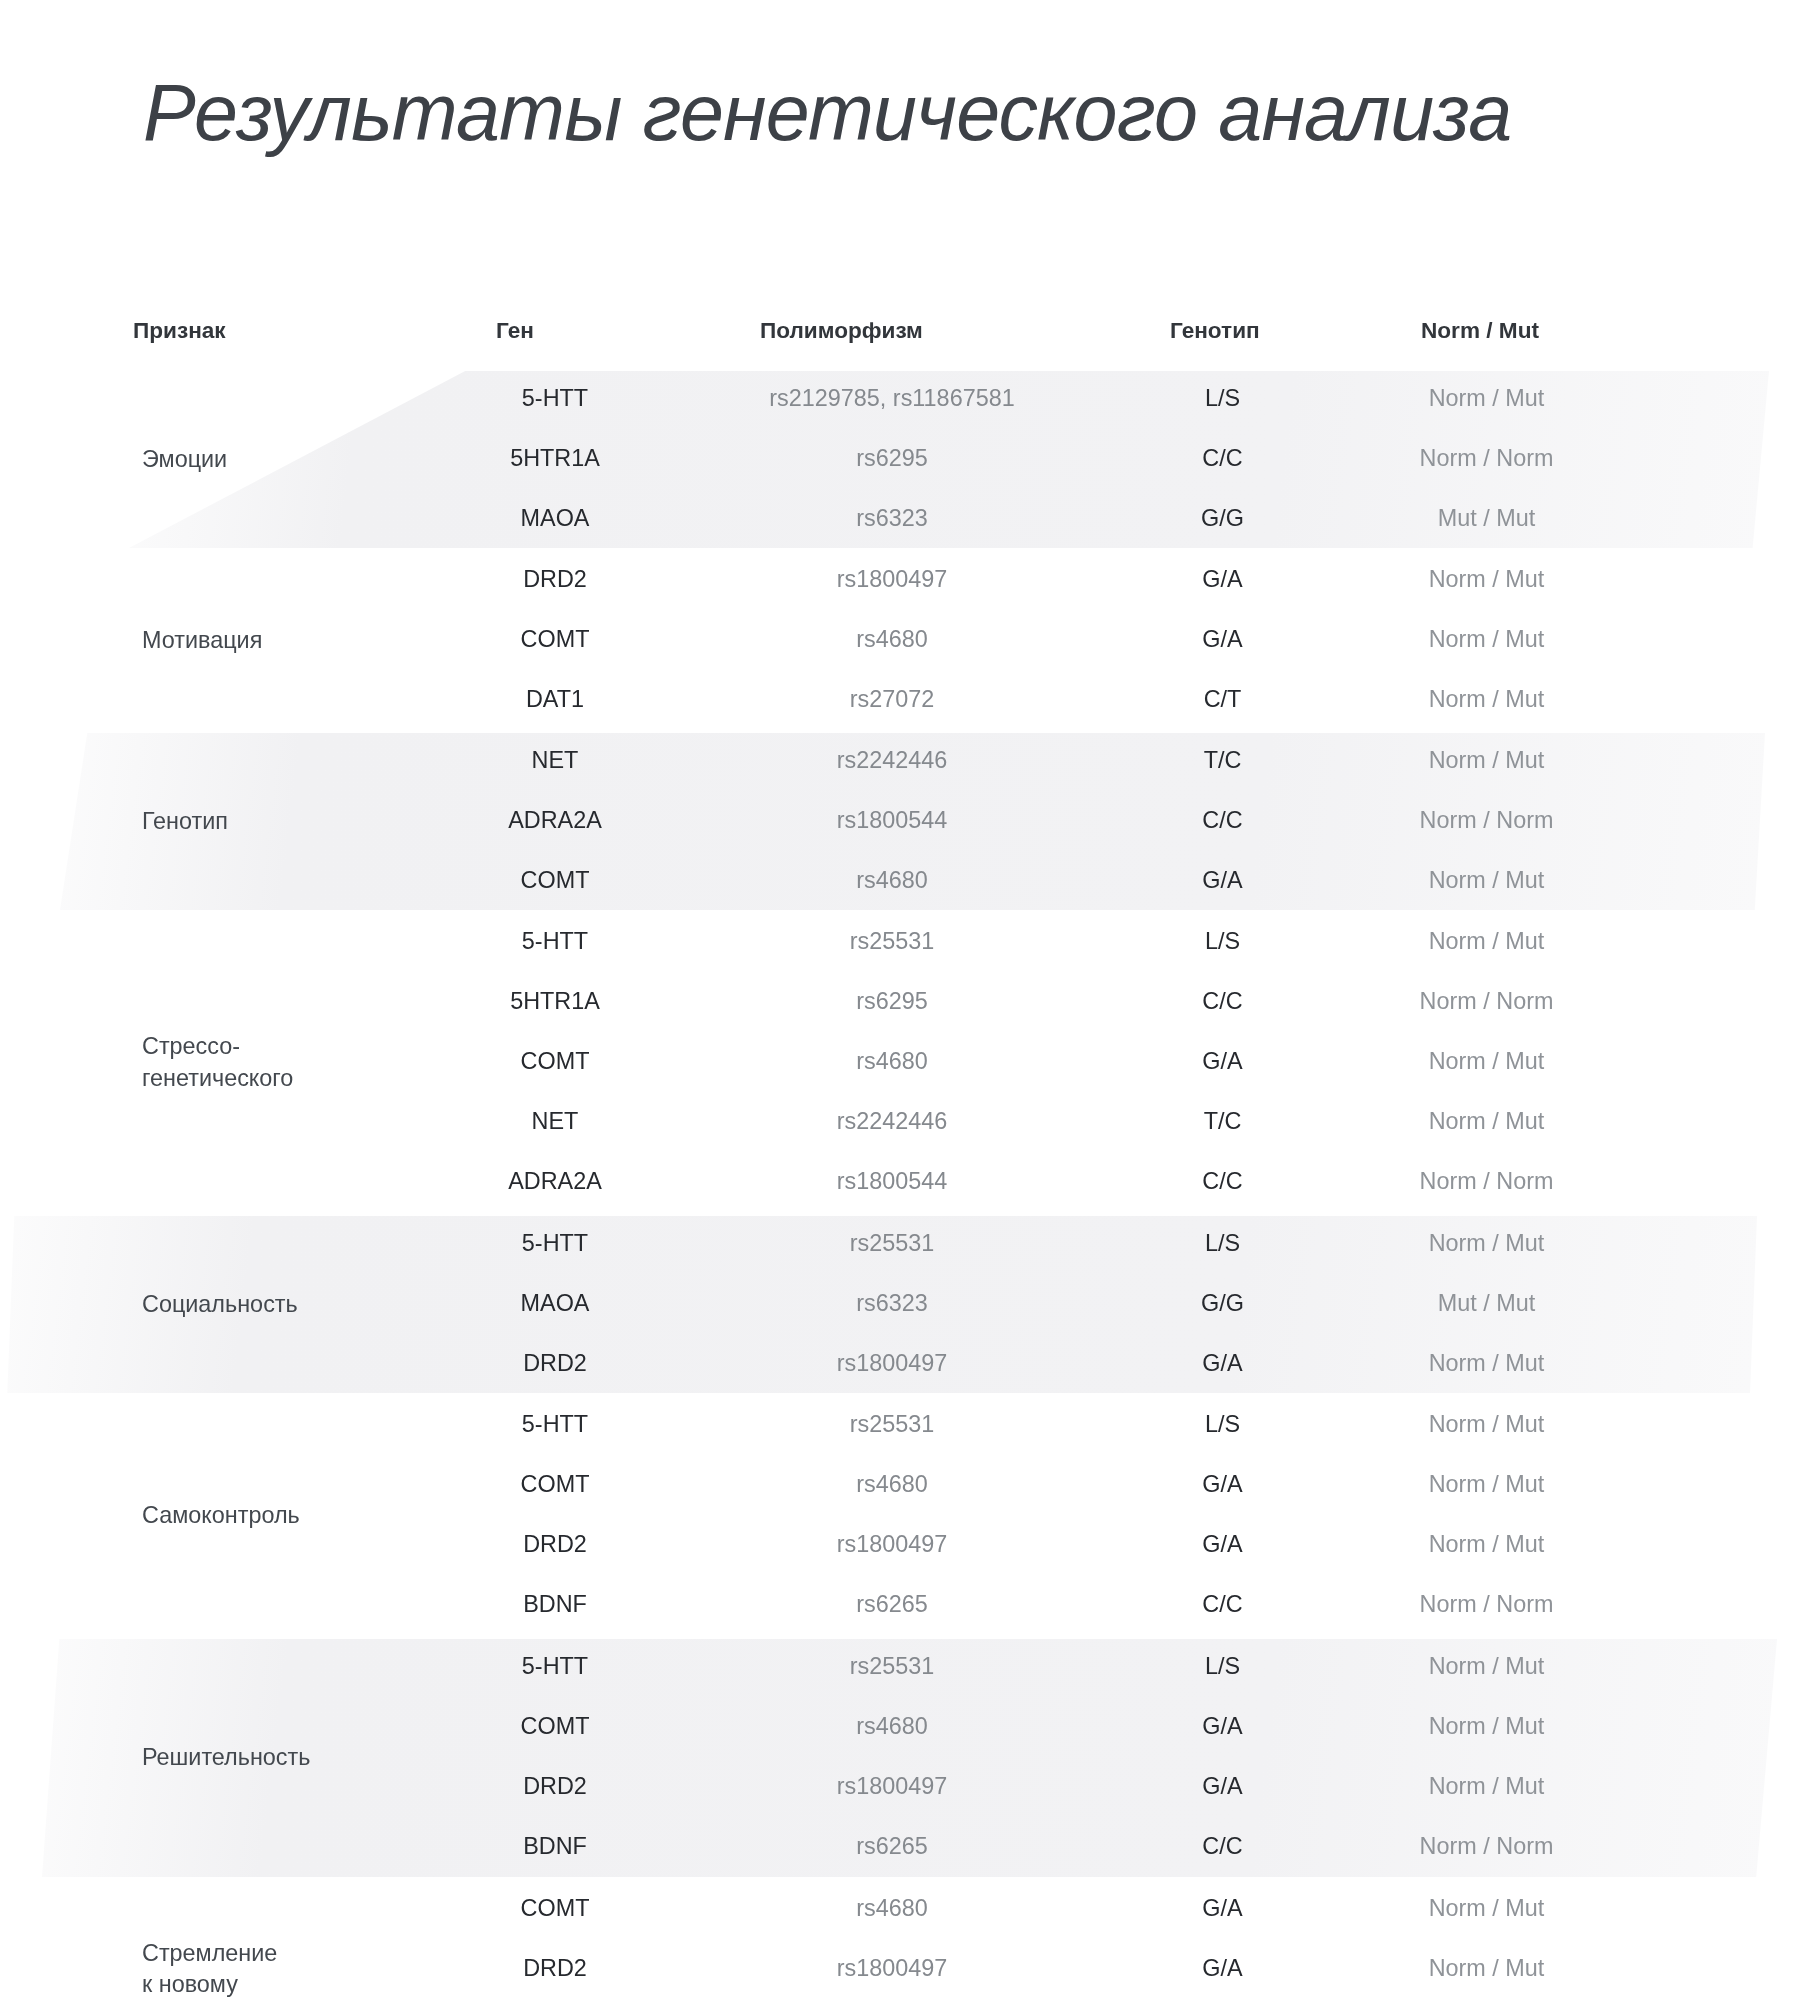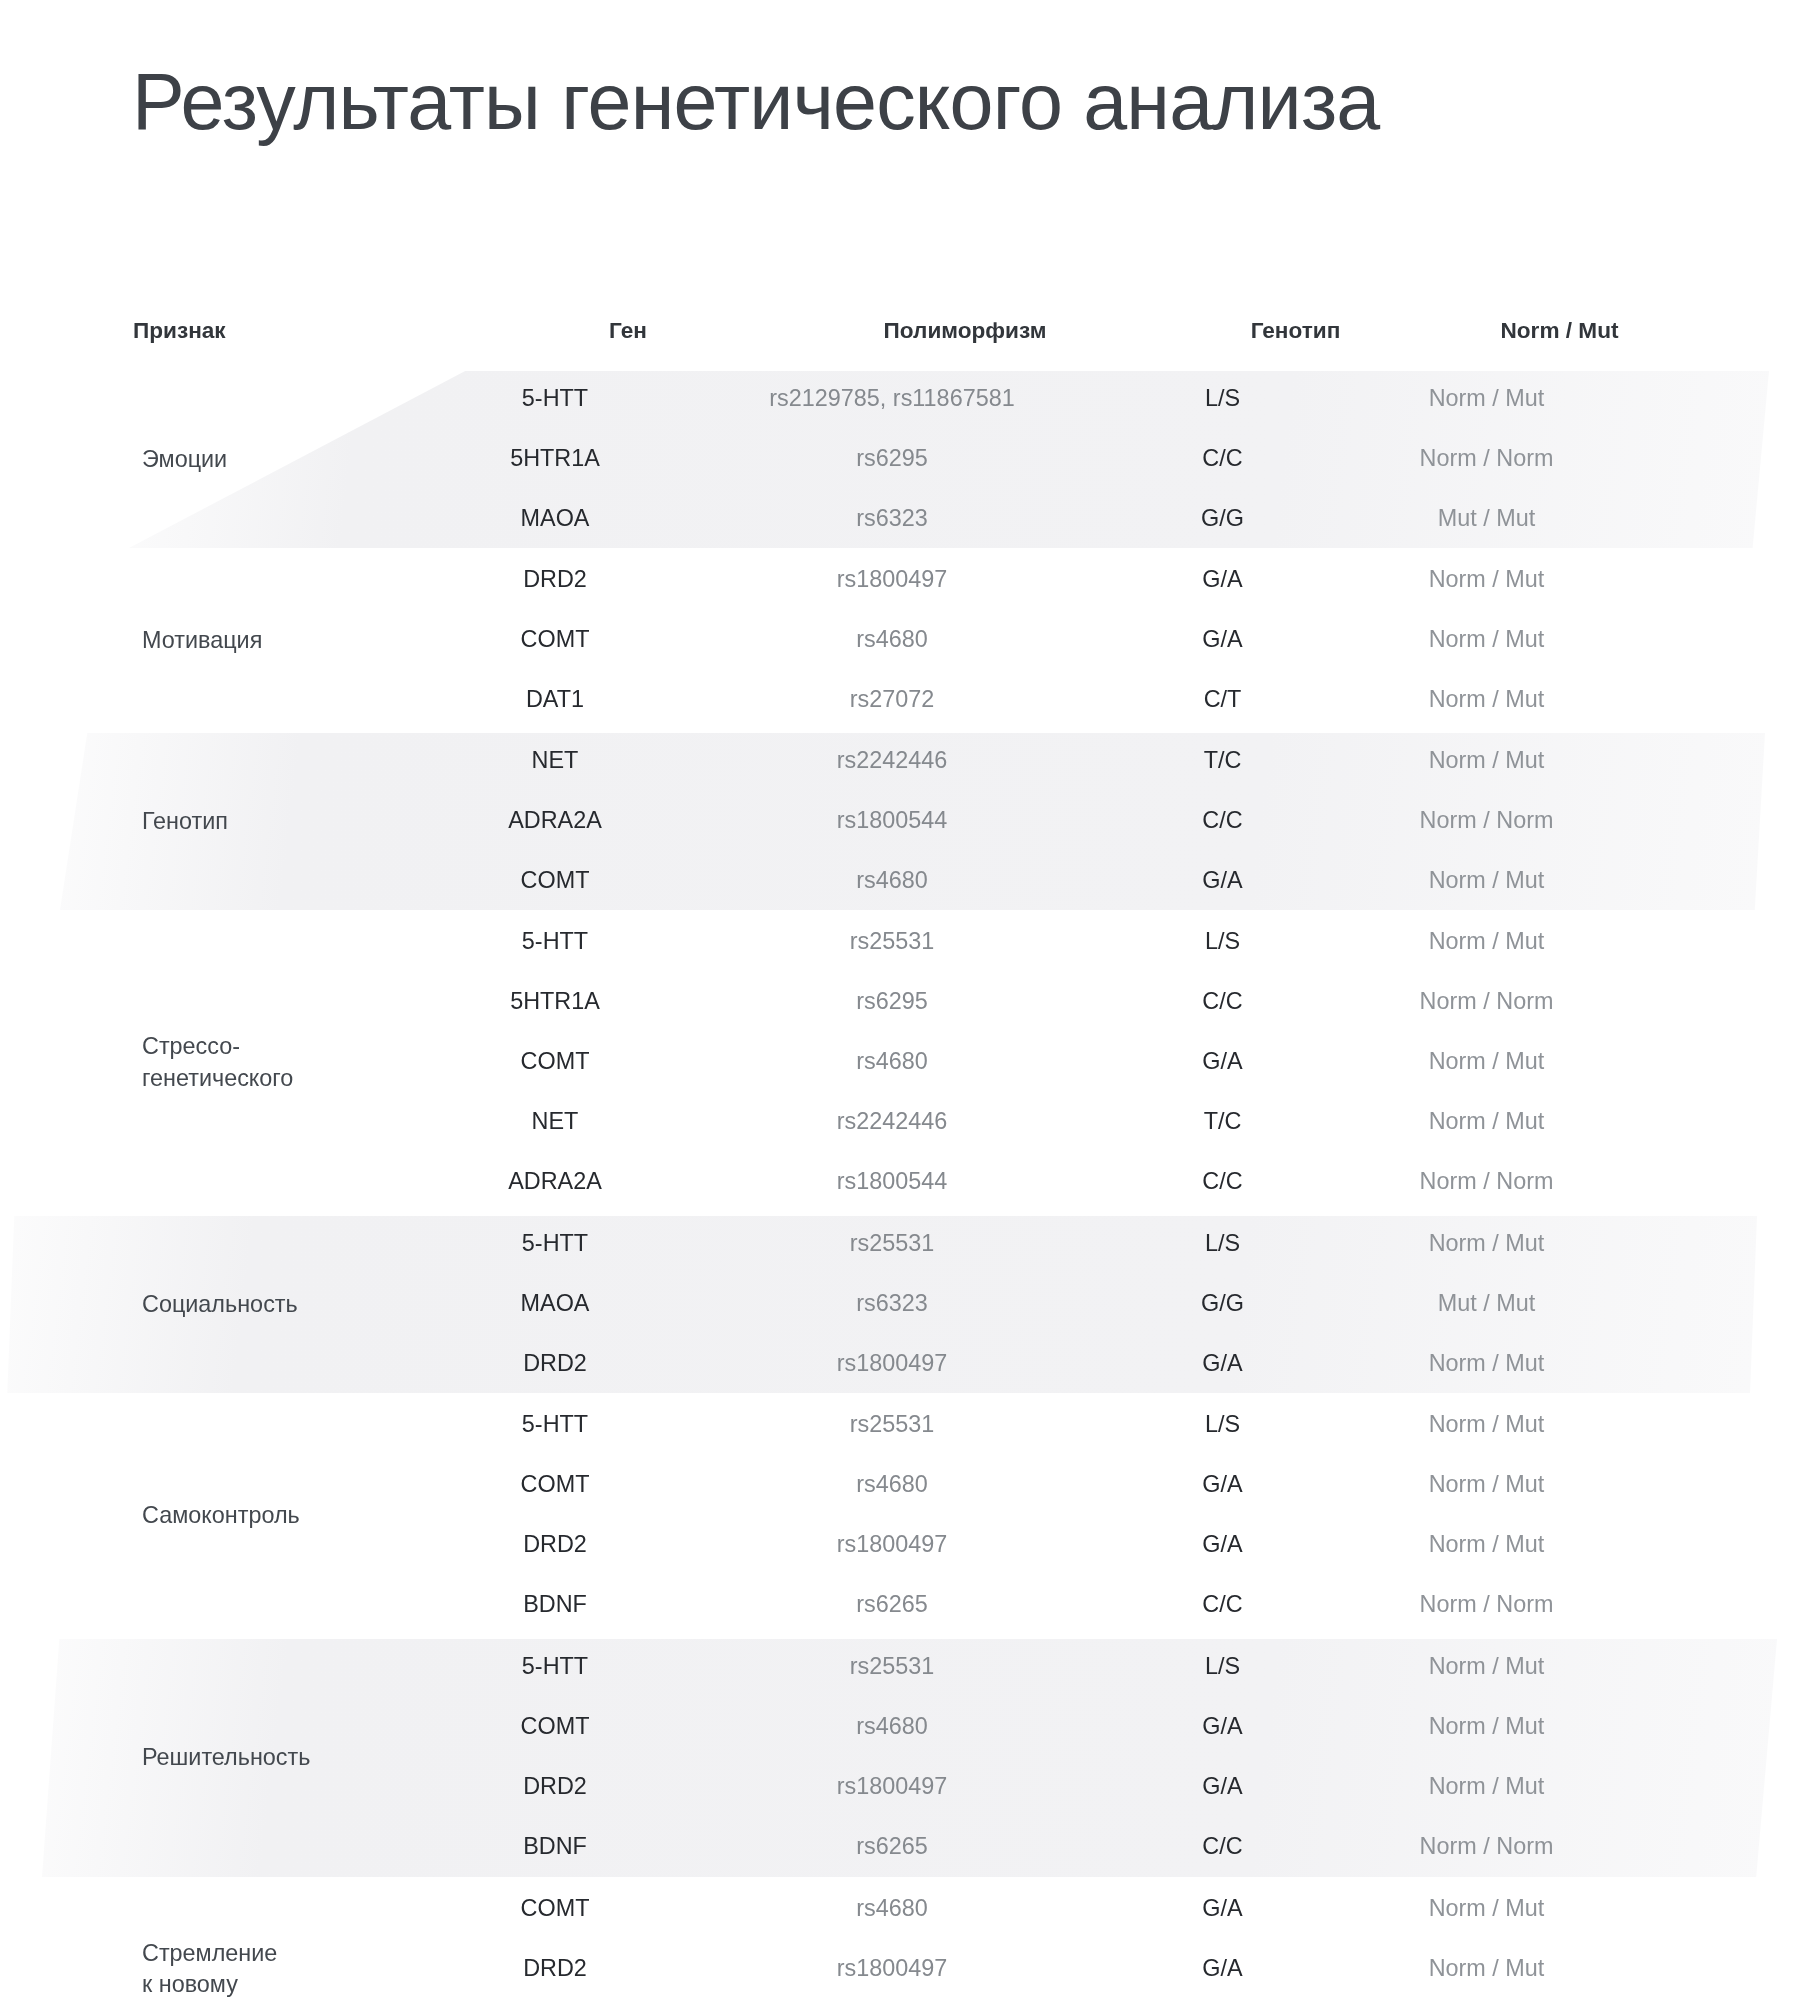--- a/index.html
+++ b/index.html
@@ -1,30 +1,30 @@
 <!DOCTYPE html>
 <html style="font-size:6.4px"><head>
 <meta charset="utf-8">
 <style>
   html,body{margin:0;padding:0;background:#ffffff;}
   .page{
     position:relative;width:1817px;height:2769px;background:#ffffff;overflow:hidden;
     font-family:"Liberation Sans",sans-serif;color:#26292e;
   }
   .title{
-    position:absolute;left:132px;top:56px;margin:0;
-    font-size:79px;font-weight:400;letter-spacing:-0.8px;color:#3d4147;white-space:nowrap;
+    position:absolute;left:132px;top:56px;margin:11px;
+    font-size:79px;font-weight:400;letter-spacing:-0.8px;color:#3d4147;white-space:nowrap;font-style:italic;
   }
   
   .thead{
     position:absolute;left:0;top:318px;padding-left:133px;
     display:grid;grid-template-columns:363px 264px 410px 251px 277px;
     font-size:22.6px;font-weight:700;color:#32363b;align-items:center;
   }
-  .th{text-align:center;}
+  .th{text-align:left;}
   .th.trait{text-align:left;}
   .tbody{position:absolute;left:0;top:369px;width:1817px;}
   .group{position:relative;width:1817px;}
   .band{
     position:absolute;top:2px;bottom:2px;z-index:0;
     background:linear-gradient(97deg, rgba(241,241,243,0.25) 0%, #f1f1f3 14%, #f2f2f4 70%, rgba(242,242,244,0.45) 100%);
   }
   .g0 .band{left:129px;right:48px;clip-path:polygon(20.5% 0,100% 0,99% 100%,0 100%);}
   .g2 .band{left:60px;right:52px;clip-path:polygon(1.6% 0,100% 0,99.4% 100%,0 100%);}
   .g4 .band{left:7.3px;right:60px;clip-path:polygon(0.4% 0,100% 0,99.6% 100%,0 100%);}

